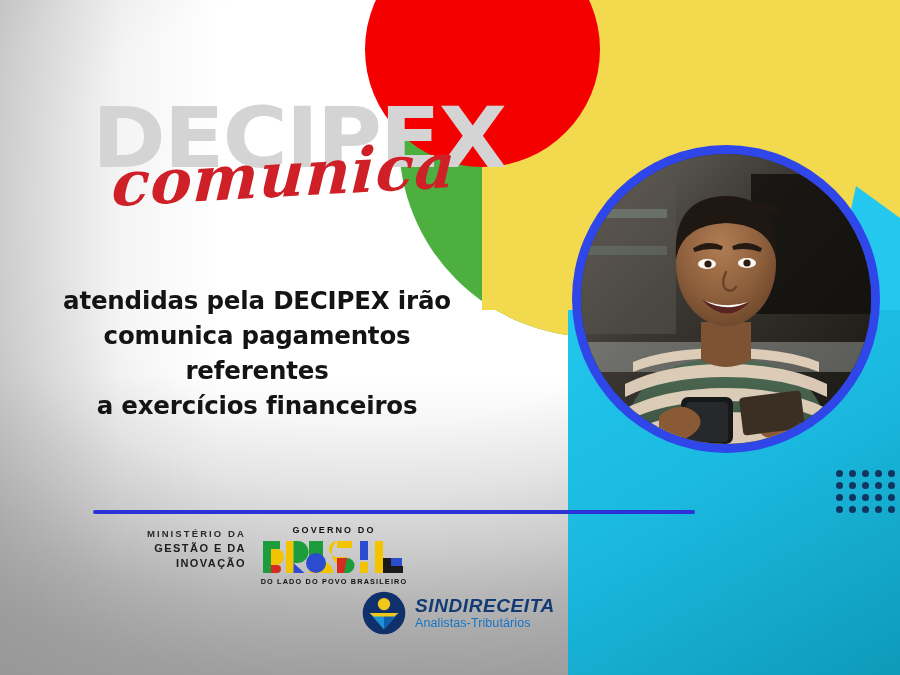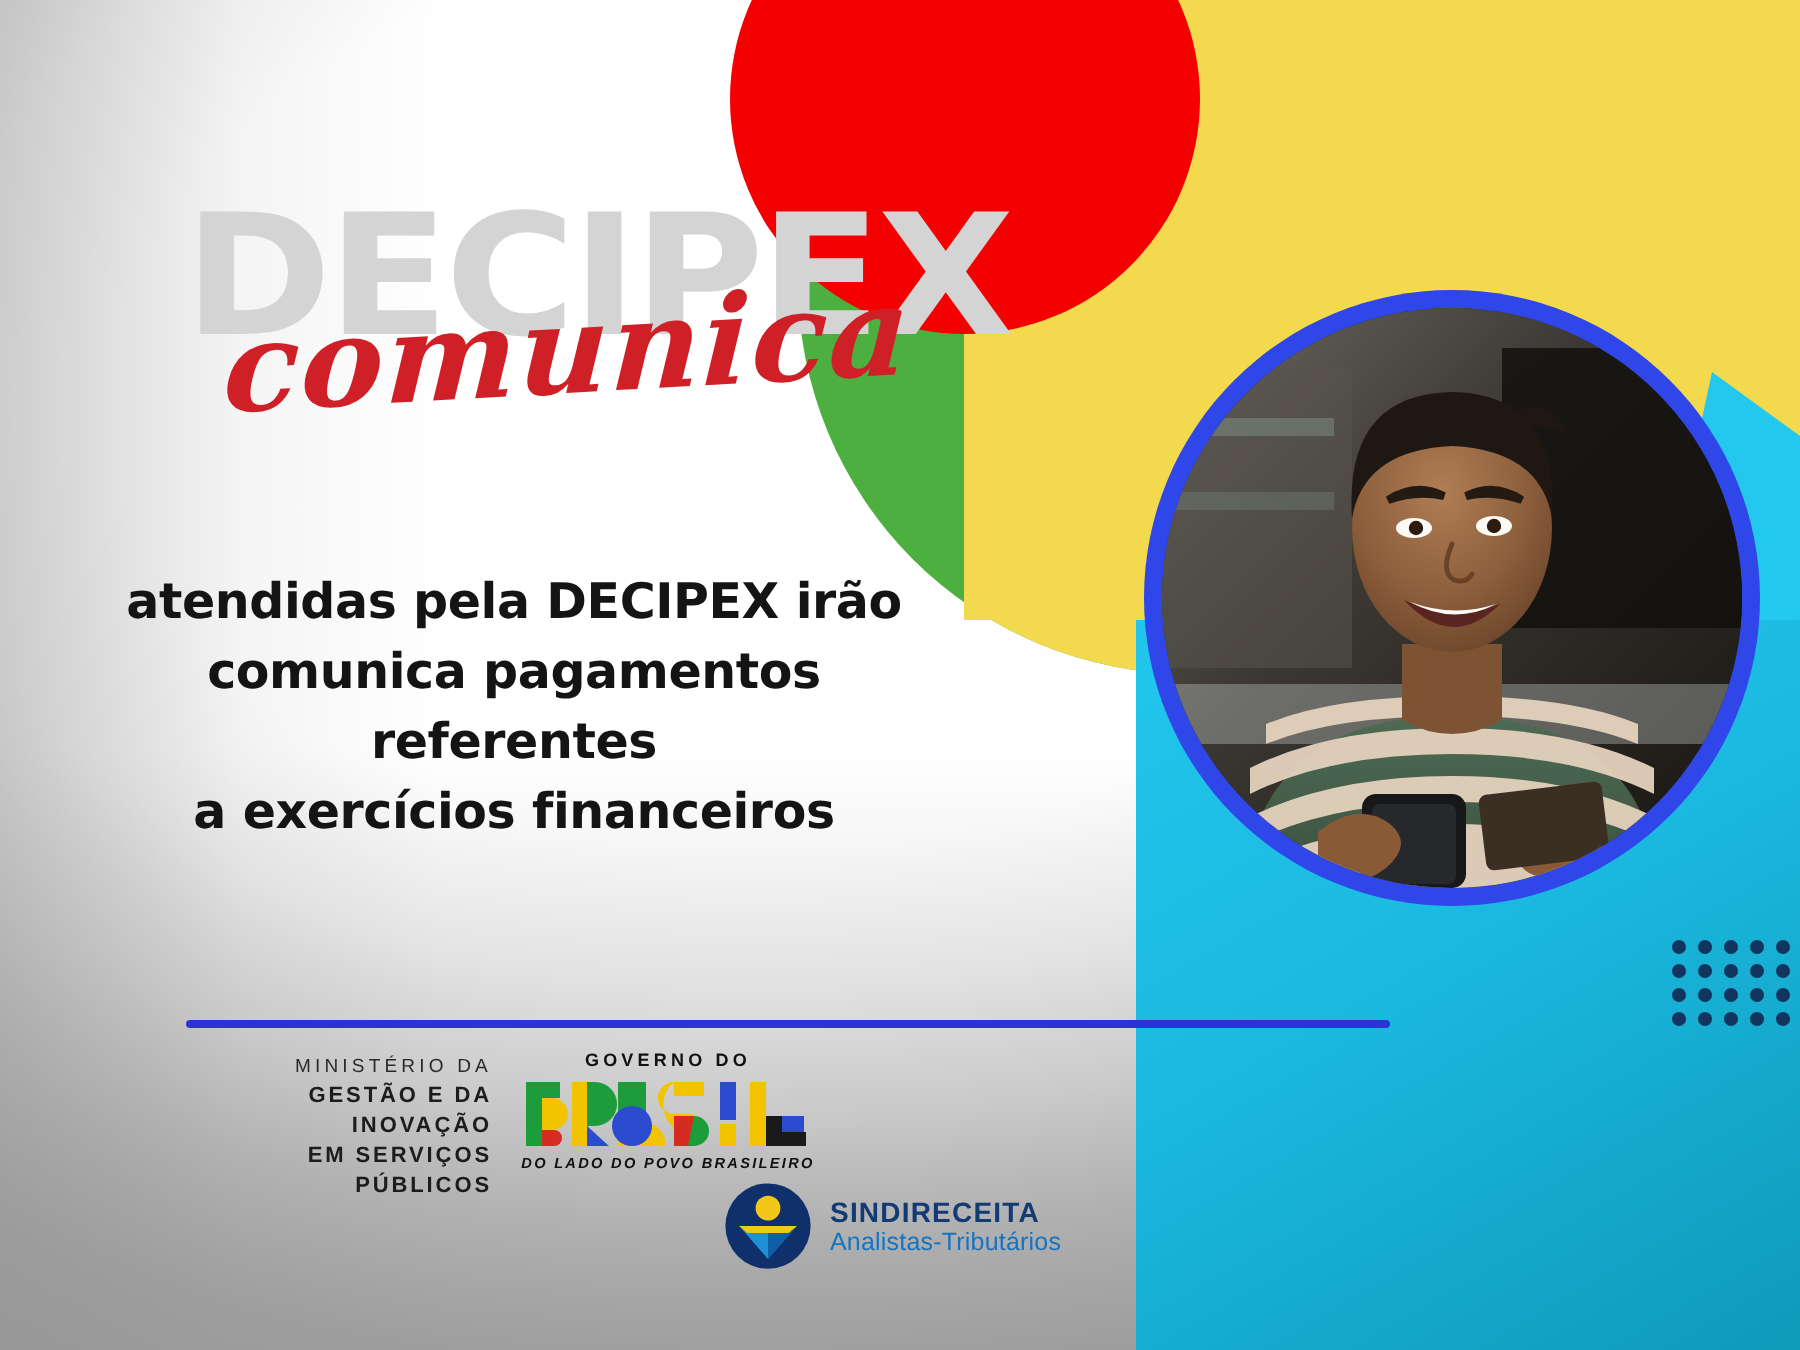--- a/index.html
+++ b/index.html
@@ -215,21 +215,21 @@
     left: 0;
     top: 3px;
     width: 168px;
     text-align: right;
     font-family: "Liberation Sans", sans-serif;
     color: #1c1c1c;
   }
   .min-l1 {
     font-size: 9.5px;
     letter-spacing: 2.1px;
-    font-weight: 400;
+    font-weight: 700;
     color: #2a2a2a;
     line-height: 14px;
   }
   .min-l2, .min-l3 {
     font-size: 11px;
     letter-spacing: 1.45px;
     font-weight: 700;
     line-height: 15px;
     margin-left: 27px;
   }
@@ -250,42 +250,42 @@
     margin-bottom: 4px;
   }
   .brasil-mark { display:block; width: 144px; height: 34px; margin: 0 auto; }
   .brasil-bottom {
     font-size: 7.3px;
     font-weight: 700;
     letter-spacing: 1.15px;
     color: #111;
     line-height: 11px;
     margin-top: 2px;
-    font-style: italic;
   }
 
   
   .sindi {
     position: absolute;
     left: 362px;
     top: 590px;
     height: 46px;
     display: flex;
     align-items: center;
     gap: 9px;
   }
   .sindi-mark { display:block; width: 44px; height: 44px; }
   .sindi-text { line-height: 1; }
   .sindi-name {
     font-family: "Liberation Sans", sans-serif;
     font-weight: 700;
-    font-size: 14px;
+    font-size: 19px;
     letter-spacing: 0.6px;
     color: #123a73;
     display: block;
+    font-style: italic;
   }
   .sindi-sub {
     font-family: "Liberation Sans", sans-serif;
     font-weight: 400;
     font-size: 12.5px;
     letter-spacing: 0.1px;
     color: #1573c4;
     display: block;
     margin-top: 2px;
   }
@@ -407,21 +407,20 @@
       <i></i>
       <i></i>
       <i></i>
   </div>
 
   <div class="gov-row">
 
     <div class="min-block">
       <div class="min-l1">MINISTÉRIO DA</div>
       <div class="min-l2">GESTÃO E DA INOVAÇÃO</div>
-      <div class="min-l3">EM SERVIÇOS PÚBLICOS</div>
     </div>
 
     <div class="brasil-block">
       <div class="brasil-top">GOVERNO DO</div>
       <svg class="brasil-mark" viewBox="0 0 288 68">
 
         <rect x="2" y="2" width="16" height="64" fill="#1d9c3b"></rect>
         <rect x="18" y="2" width="18" height="16" fill="#1d9c3b"></rect>
         <path d="M18 18 h10 a16 16 0 0 1 0 32 h-10 z" fill="#f2c400"></path>
         <path d="M18 50 h12 a8 8 0 0 1 0 16 h-12 z" fill="#d62b20"></path>

